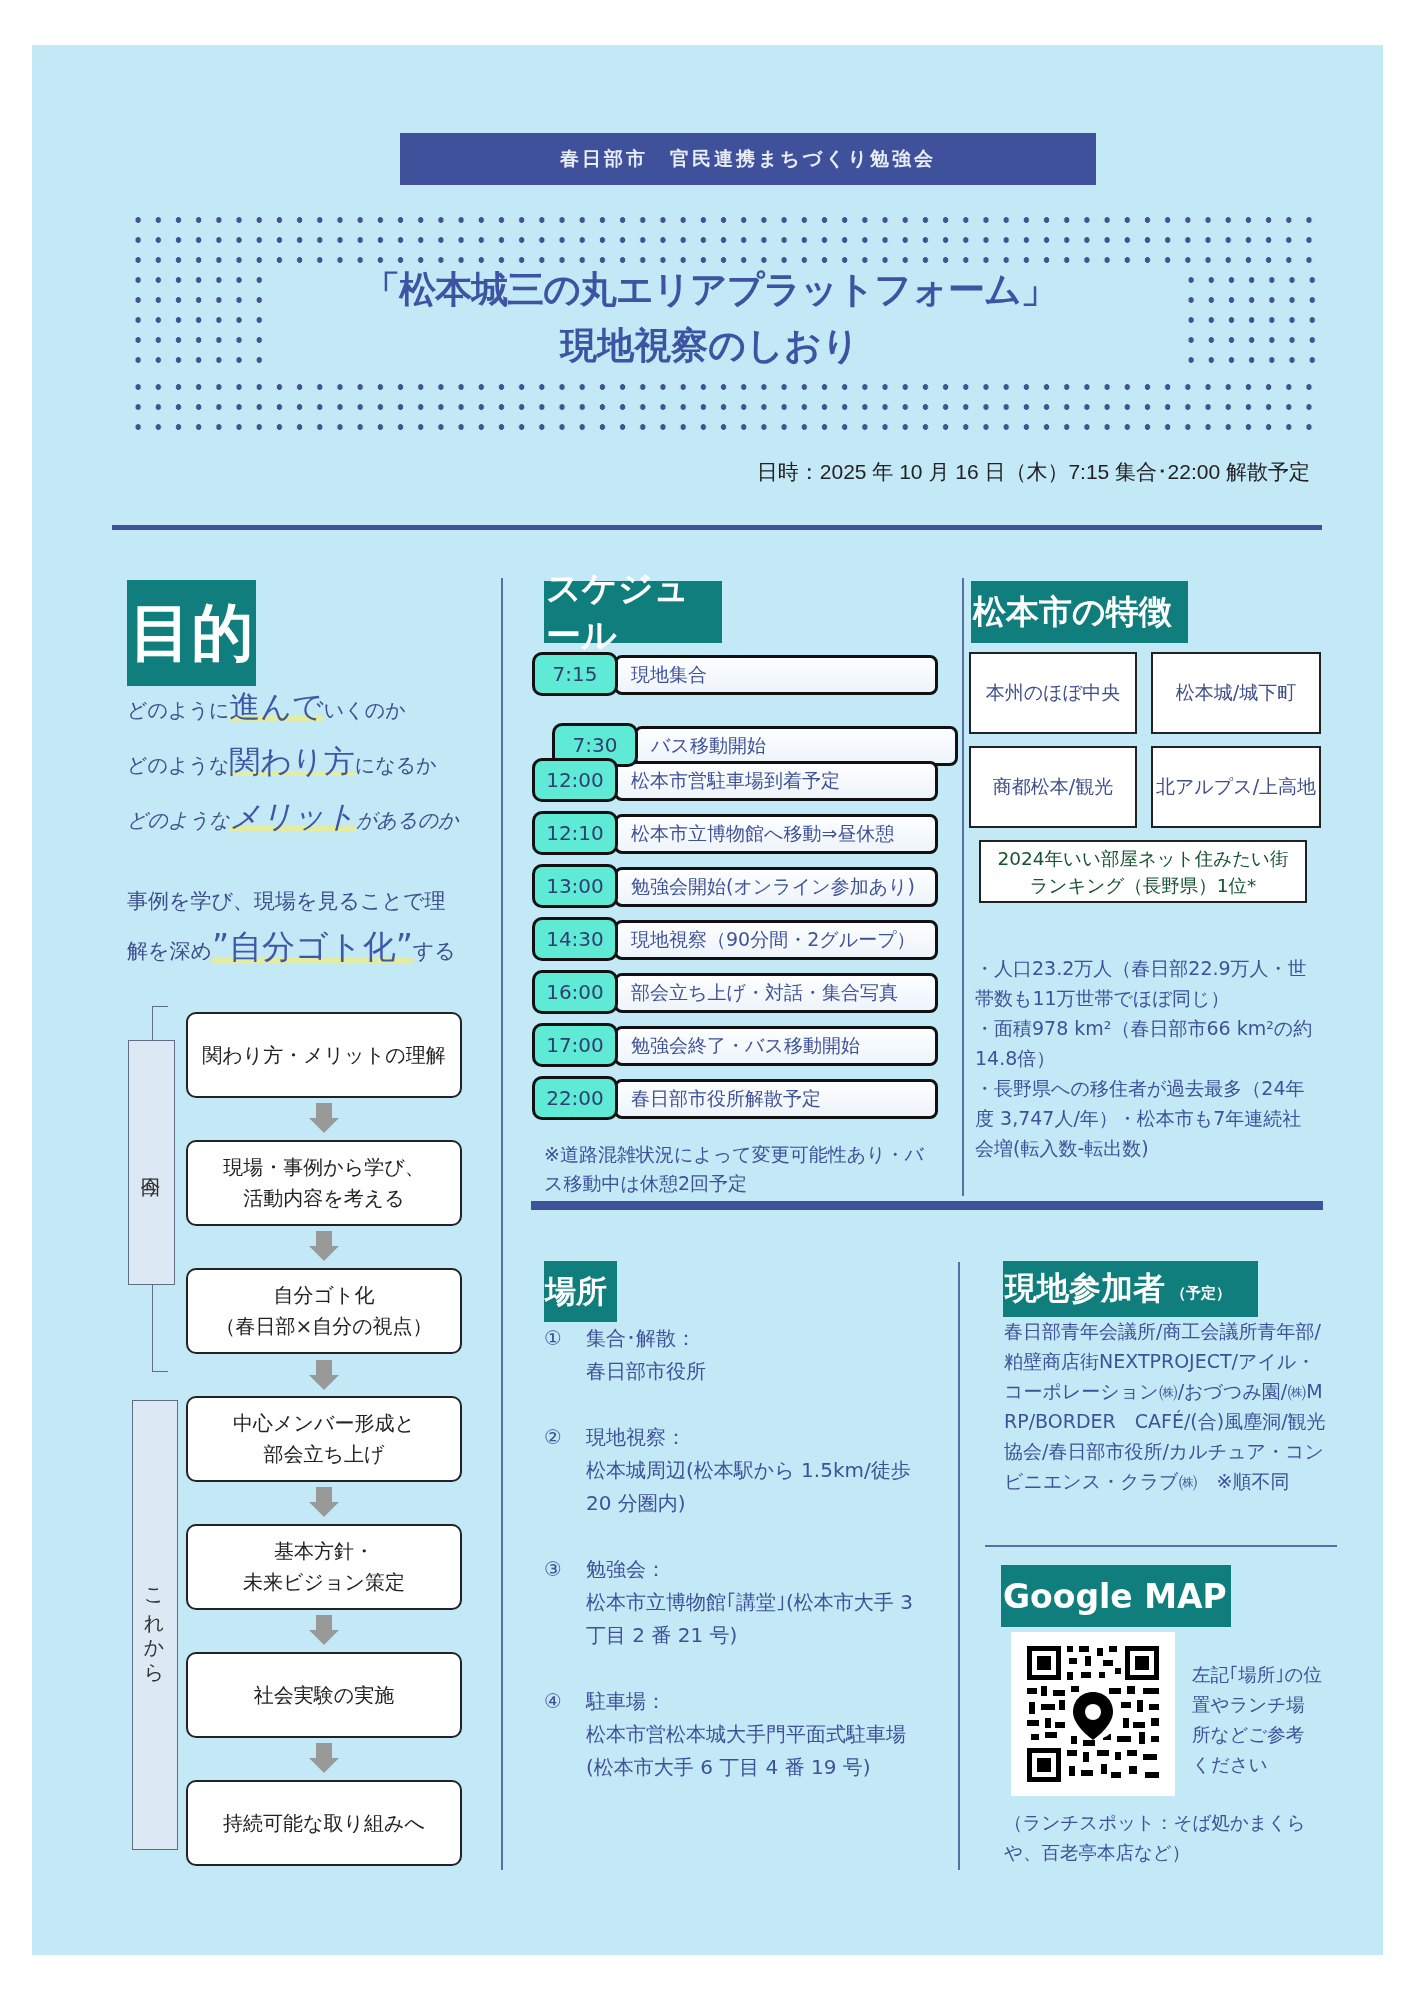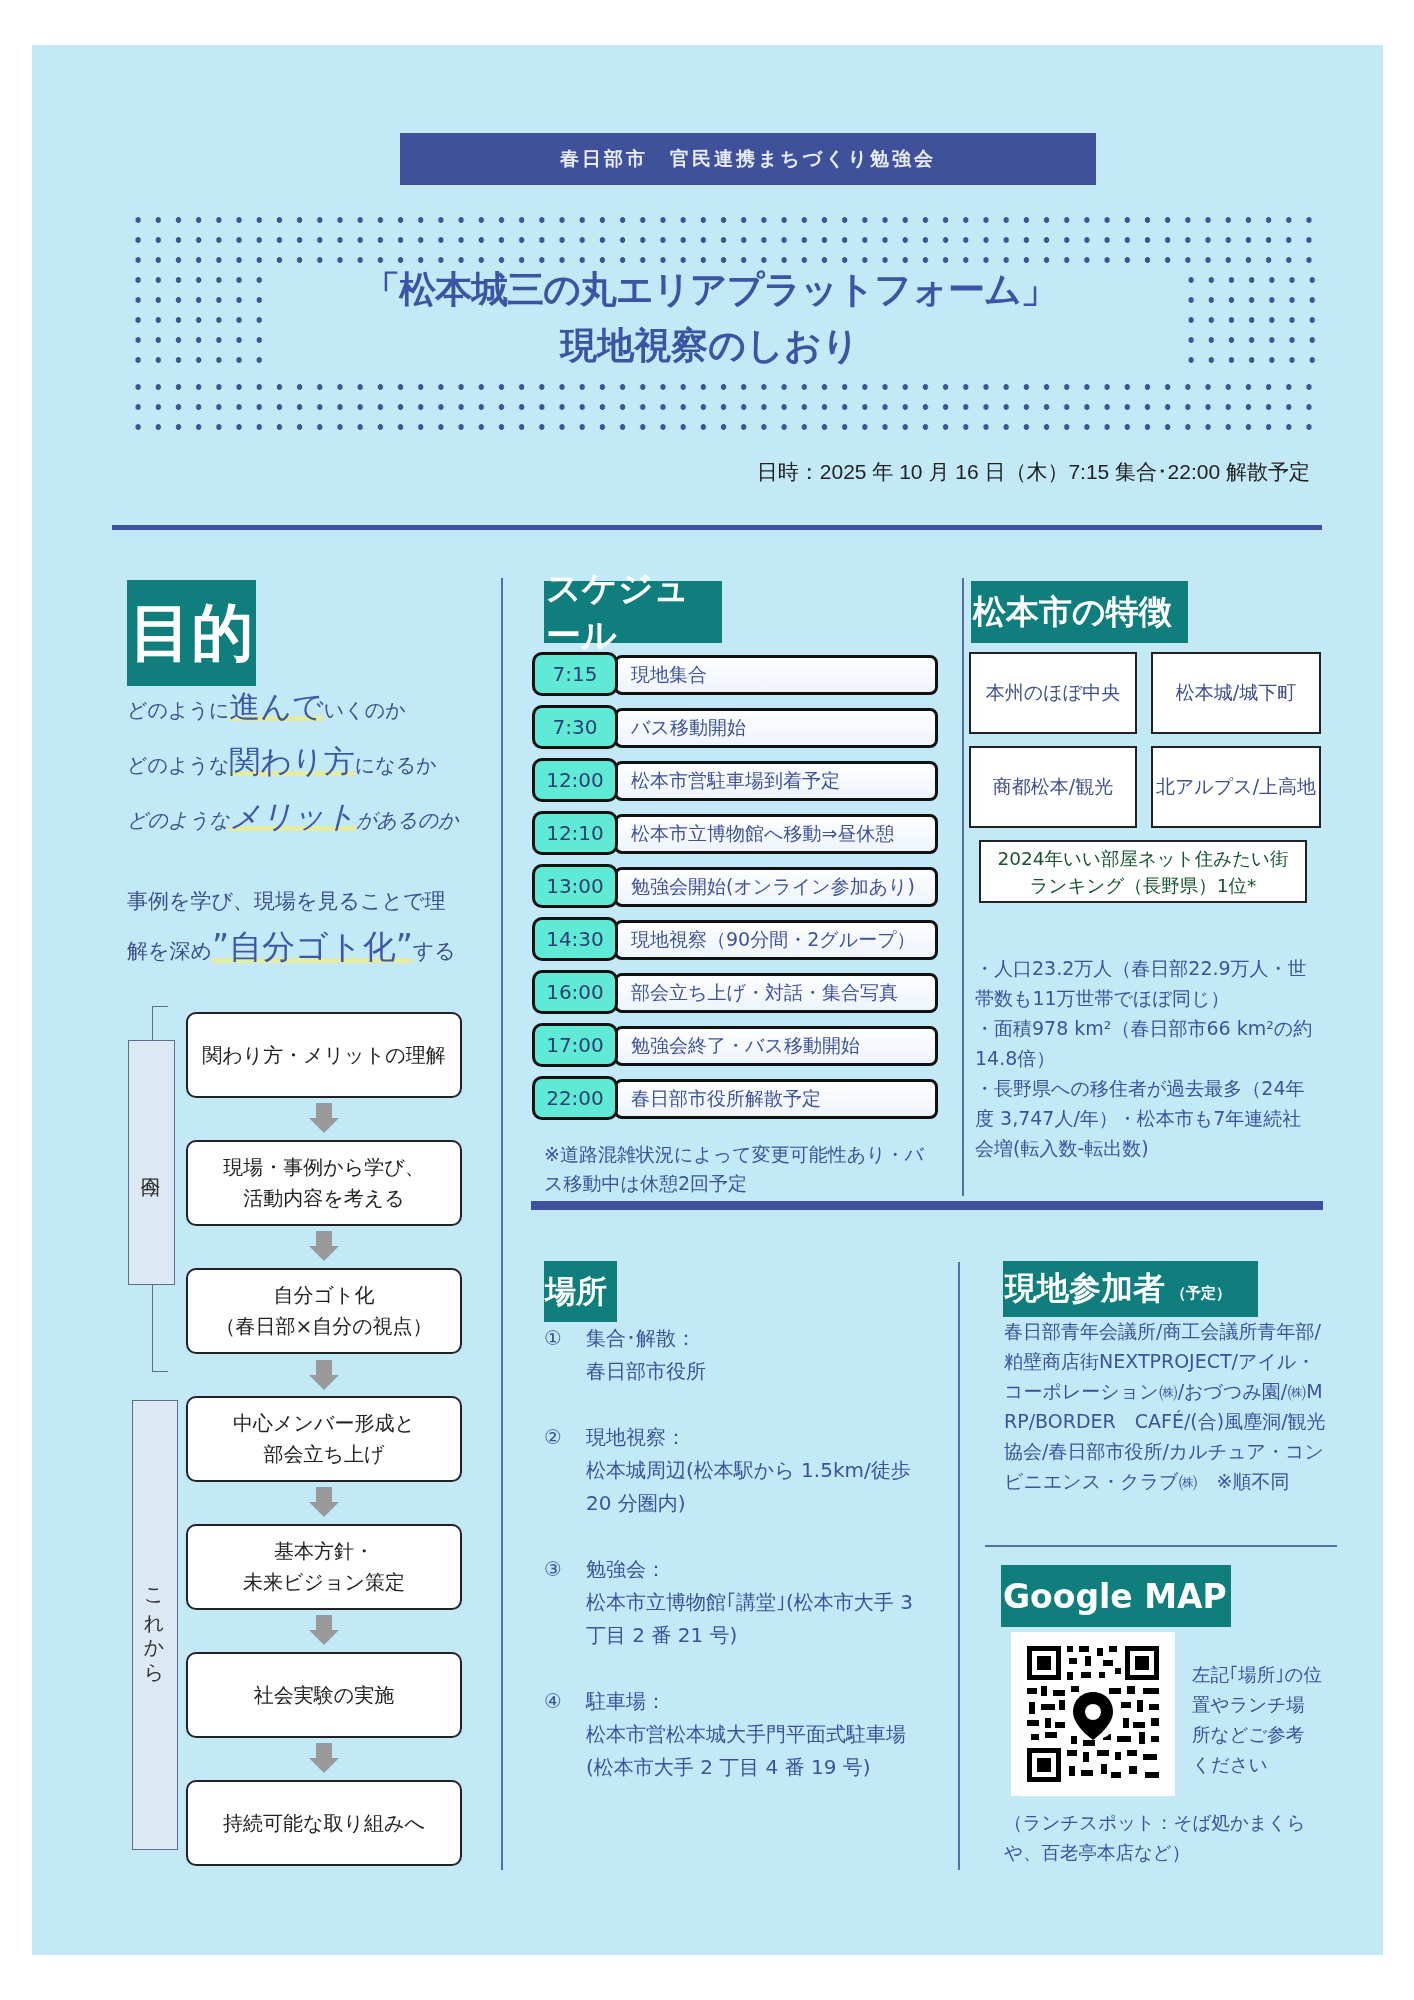--- a/index.html
+++ b/index.html
@@ -177,21 +177,21 @@
 </div>
 
 <div class="sec-head" style="left:544px; top:581px; width:178px; height:62px; font-size:35px; padding-left:2px;">
   <span>スケジュール</span>
 </div>
 
 <div class="sched-row" style="top:652px;">
   <div class="sched-time">7:15</div>
   <div class="sched-desc">現地集合</div>
 </div>
-<div class="sched-row" style="top:705px;">
+<div class="sched-row" style="top:723px;margin-left:20px;">
   <div class="sched-time">7:30</div>
   <div class="sched-desc">バス移動開始</div>
 </div>
 <div class="sched-row" style="top:758px;">
   <div class="sched-time">12:00</div>
   <div class="sched-desc">松本市営駐車場到着予定</div>
 </div>
 <div class="sched-row" style="top:811px;">
   <div class="sched-time">12:10</div>
   <div class="sched-desc">松本市立博物館へ移動⇒昼休憩</div>
@@ -257,21 +257,21 @@
     <div>松本城周辺(松本駅から 1.5km/徒歩 20 分圏内)</div>
   </div>
   <div class="place-item">
     <span class="place-num">③</span>
     <div>勉強会：</div>
     <div>松本市立博物館｢講堂｣(松本市大手 3 丁目 2 番 21 号)</div>
   </div>
   <div class="place-item">
     <span class="place-num">④</span>
     <div>駐車場：</div>
-    <div>松本市営松本城大手門平面式駐車場(松本市大手 2 丁目 4 番 19 号)</div>
+    <div>松本市営松本城大手門平面式駐車場(松本市大手 6 丁目 4 番 19 号)</div>
   </div>
 </div>
 
 <div class="sec-head" style="left:1003px; top:1261px; width:255px; height:56px; padding-left:2px;">
   <span style="font-size:32px;">現地参加者</span>
   <span style="font-size:15px; margin-left:6px; margin-top:8px;">（予定）</span>
 </div>
 
 <div class="participants">春日部青年会議所/商工会議所青年部/粕壁商店街NEXTPROJECT/アイル・コーポレーション㈱/おづつみ園/㈱MRP/BORDER　CAFÉ/(合)風塵洞/観光協会/春日部市役所/カルチュア・コンビニエンス・クラブ㈱　※順不同</div>
 

